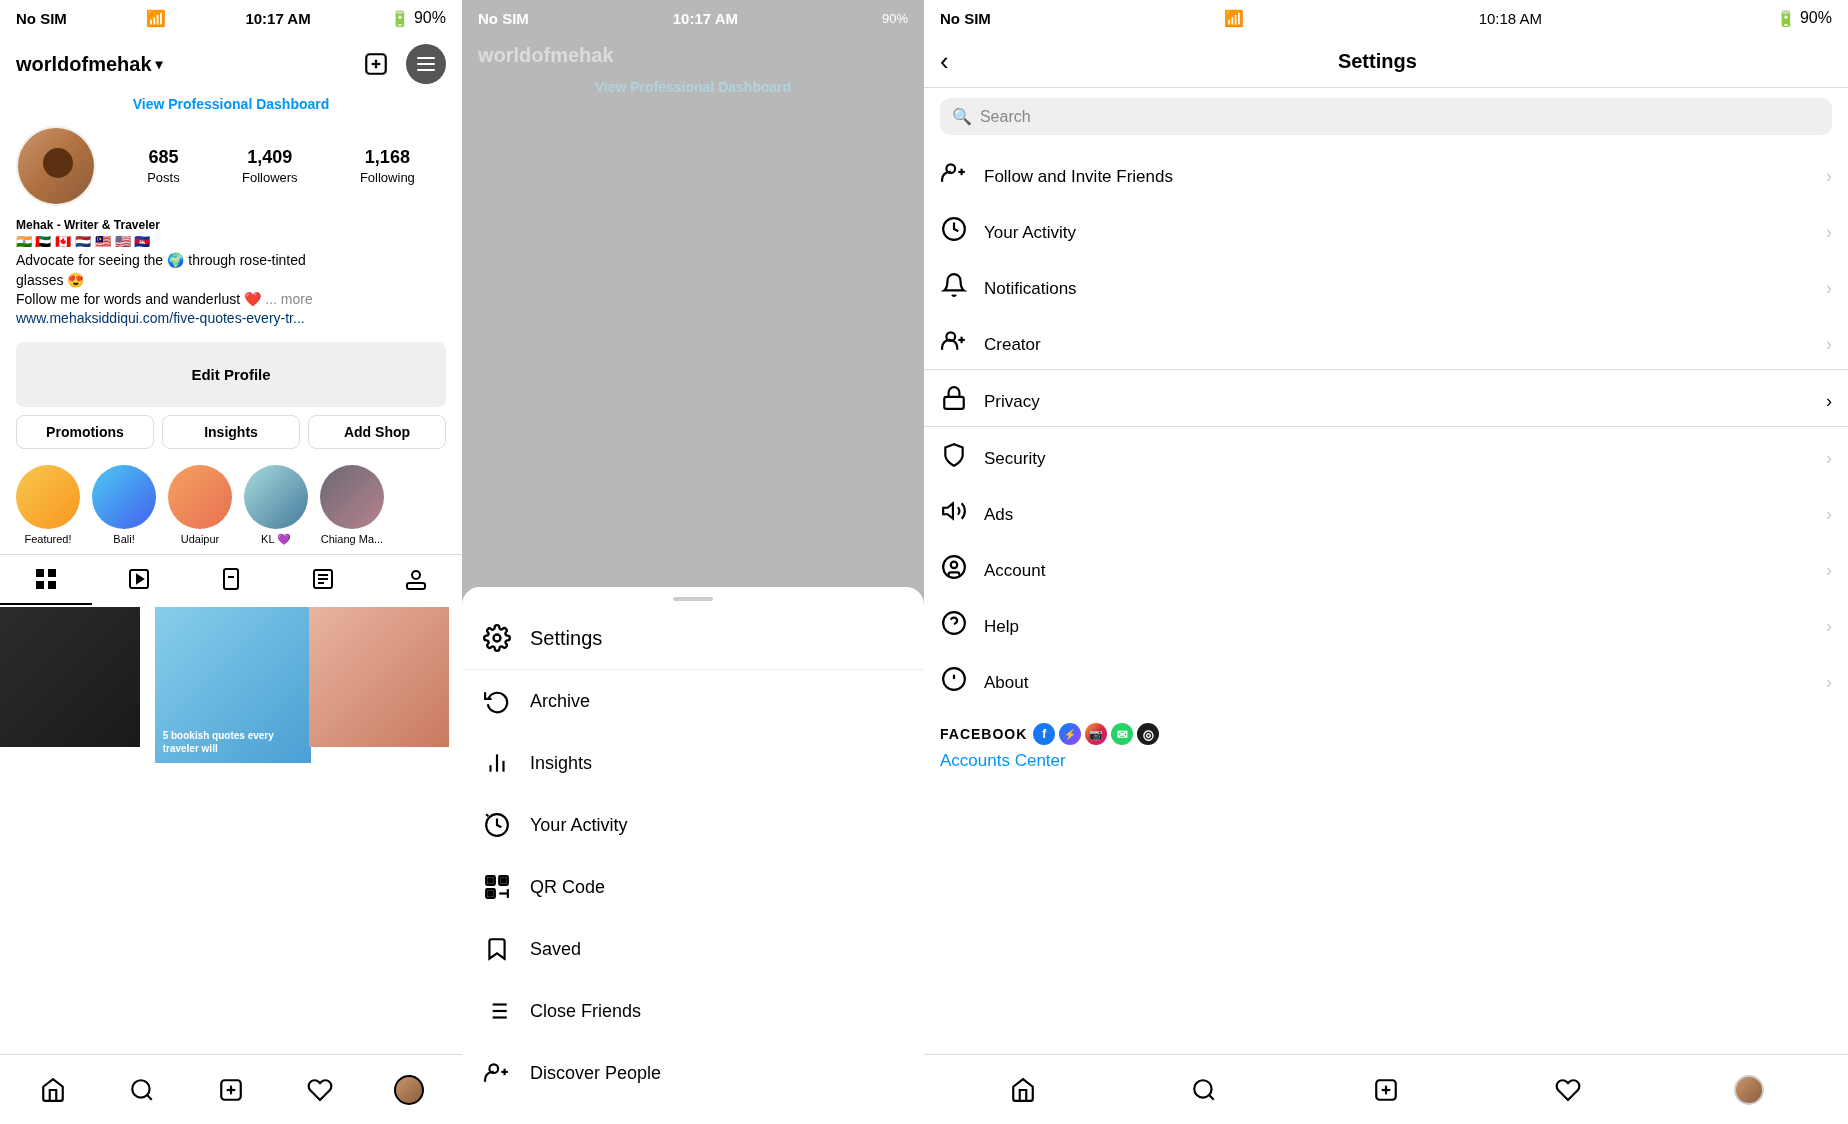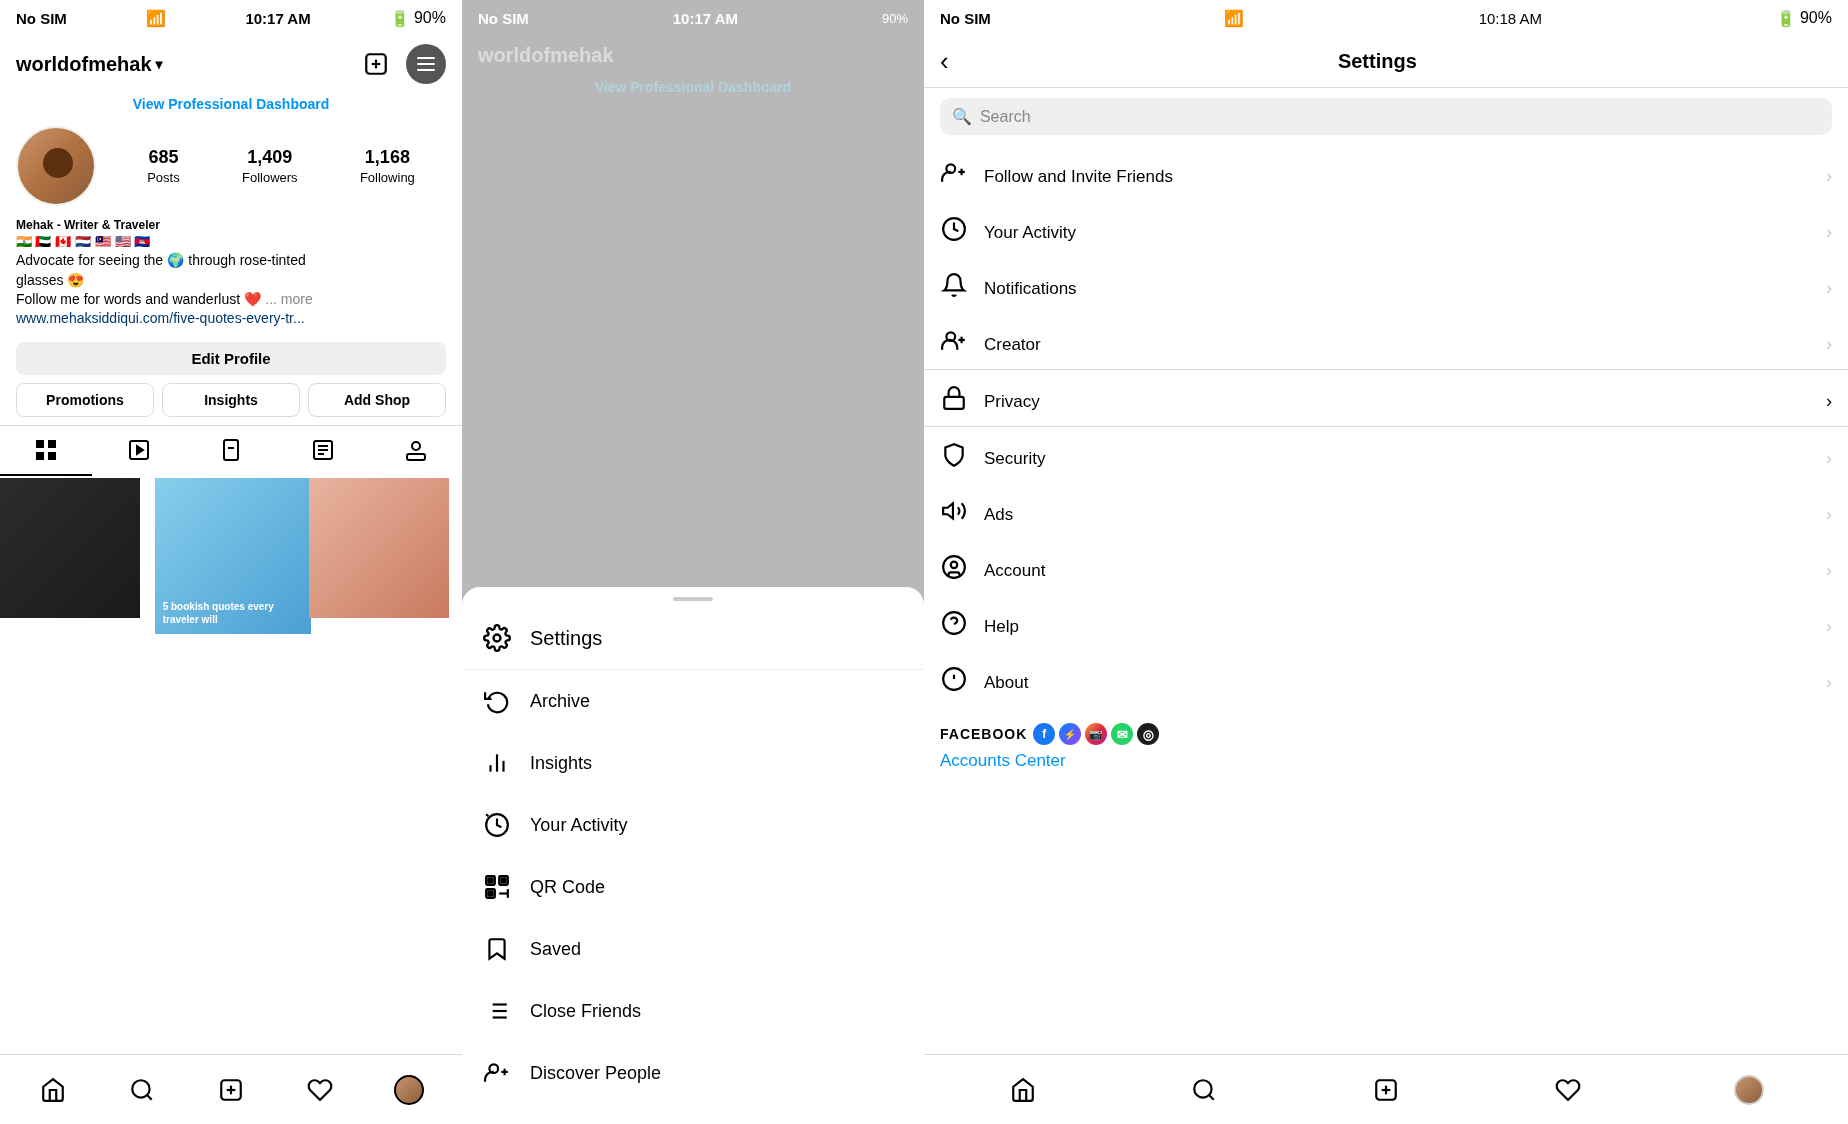--- a/index.html
+++ b/index.html
@@ -190,21 +190,21 @@
     .more-link {
       color: #888;
       font-size: 14px;
     }
 
     .edit-profile-btn {
       margin: 8px 16px;
       background: #efefef;
       border: none;
       border-radius: 8px;
-      padding: 8px 0;
+      padding: 24px 0;
       width: calc(100% - 32px);
       font-size: 15px;
       font-weight: 600;
       cursor: pointer;
       text-align: center;
     }
 
     
     .tab-buttons {
       display: flex;
@@ -575,20 +575,42 @@
   <button class="edit-profile-btn">Edit Profile</button>
 
   
   <div class="tab-buttons">
     <button class="tab-btn">Promotions</button>
     <button class="tab-btn">Insights</button>
     <button class="tab-btn">Add Shop</button>
   </div>
 
   
+  <div class="stories-row">
+    <div class="story-item">
+      <div class="story-circle sc1"></div>
+      <span class="story-label">Featured!</span>
+    </div>
+    <div class="story-item">
+      <div class="story-circle sc2"></div>
+      <span class="story-label">Bali!</span>
+    </div>
+    <div class="story-item">
+      <div class="story-circle sc3"></div>
+      <span class="story-label">Udaipur</span>
+    </div>
+    <div class="story-item">
+      <div class="story-circle sc4"></div>
+      <span class="story-label">KL 💜</span>
+    </div>
+    <div class="story-item">
+      <div class="story-circle sc5"></div>
+      <span class="story-label">Chiang Ma...</span>
+    </div>
+  </div>
 
   
   <div class="grid-tabs">
     <div class="grid-tab active">
       <svg width="24" height="24" viewBox="0 0 24 24" fill="#000">
           <rect x="2" y="2" width="8" height="8"></rect>
           <rect x="14" y="2" width="8" height="8"></rect>
           <rect x="2" y="14" width="8" height="8"></rect>
           <rect x="14" y="14" width="8" height="8"></rect>
         </svg>

